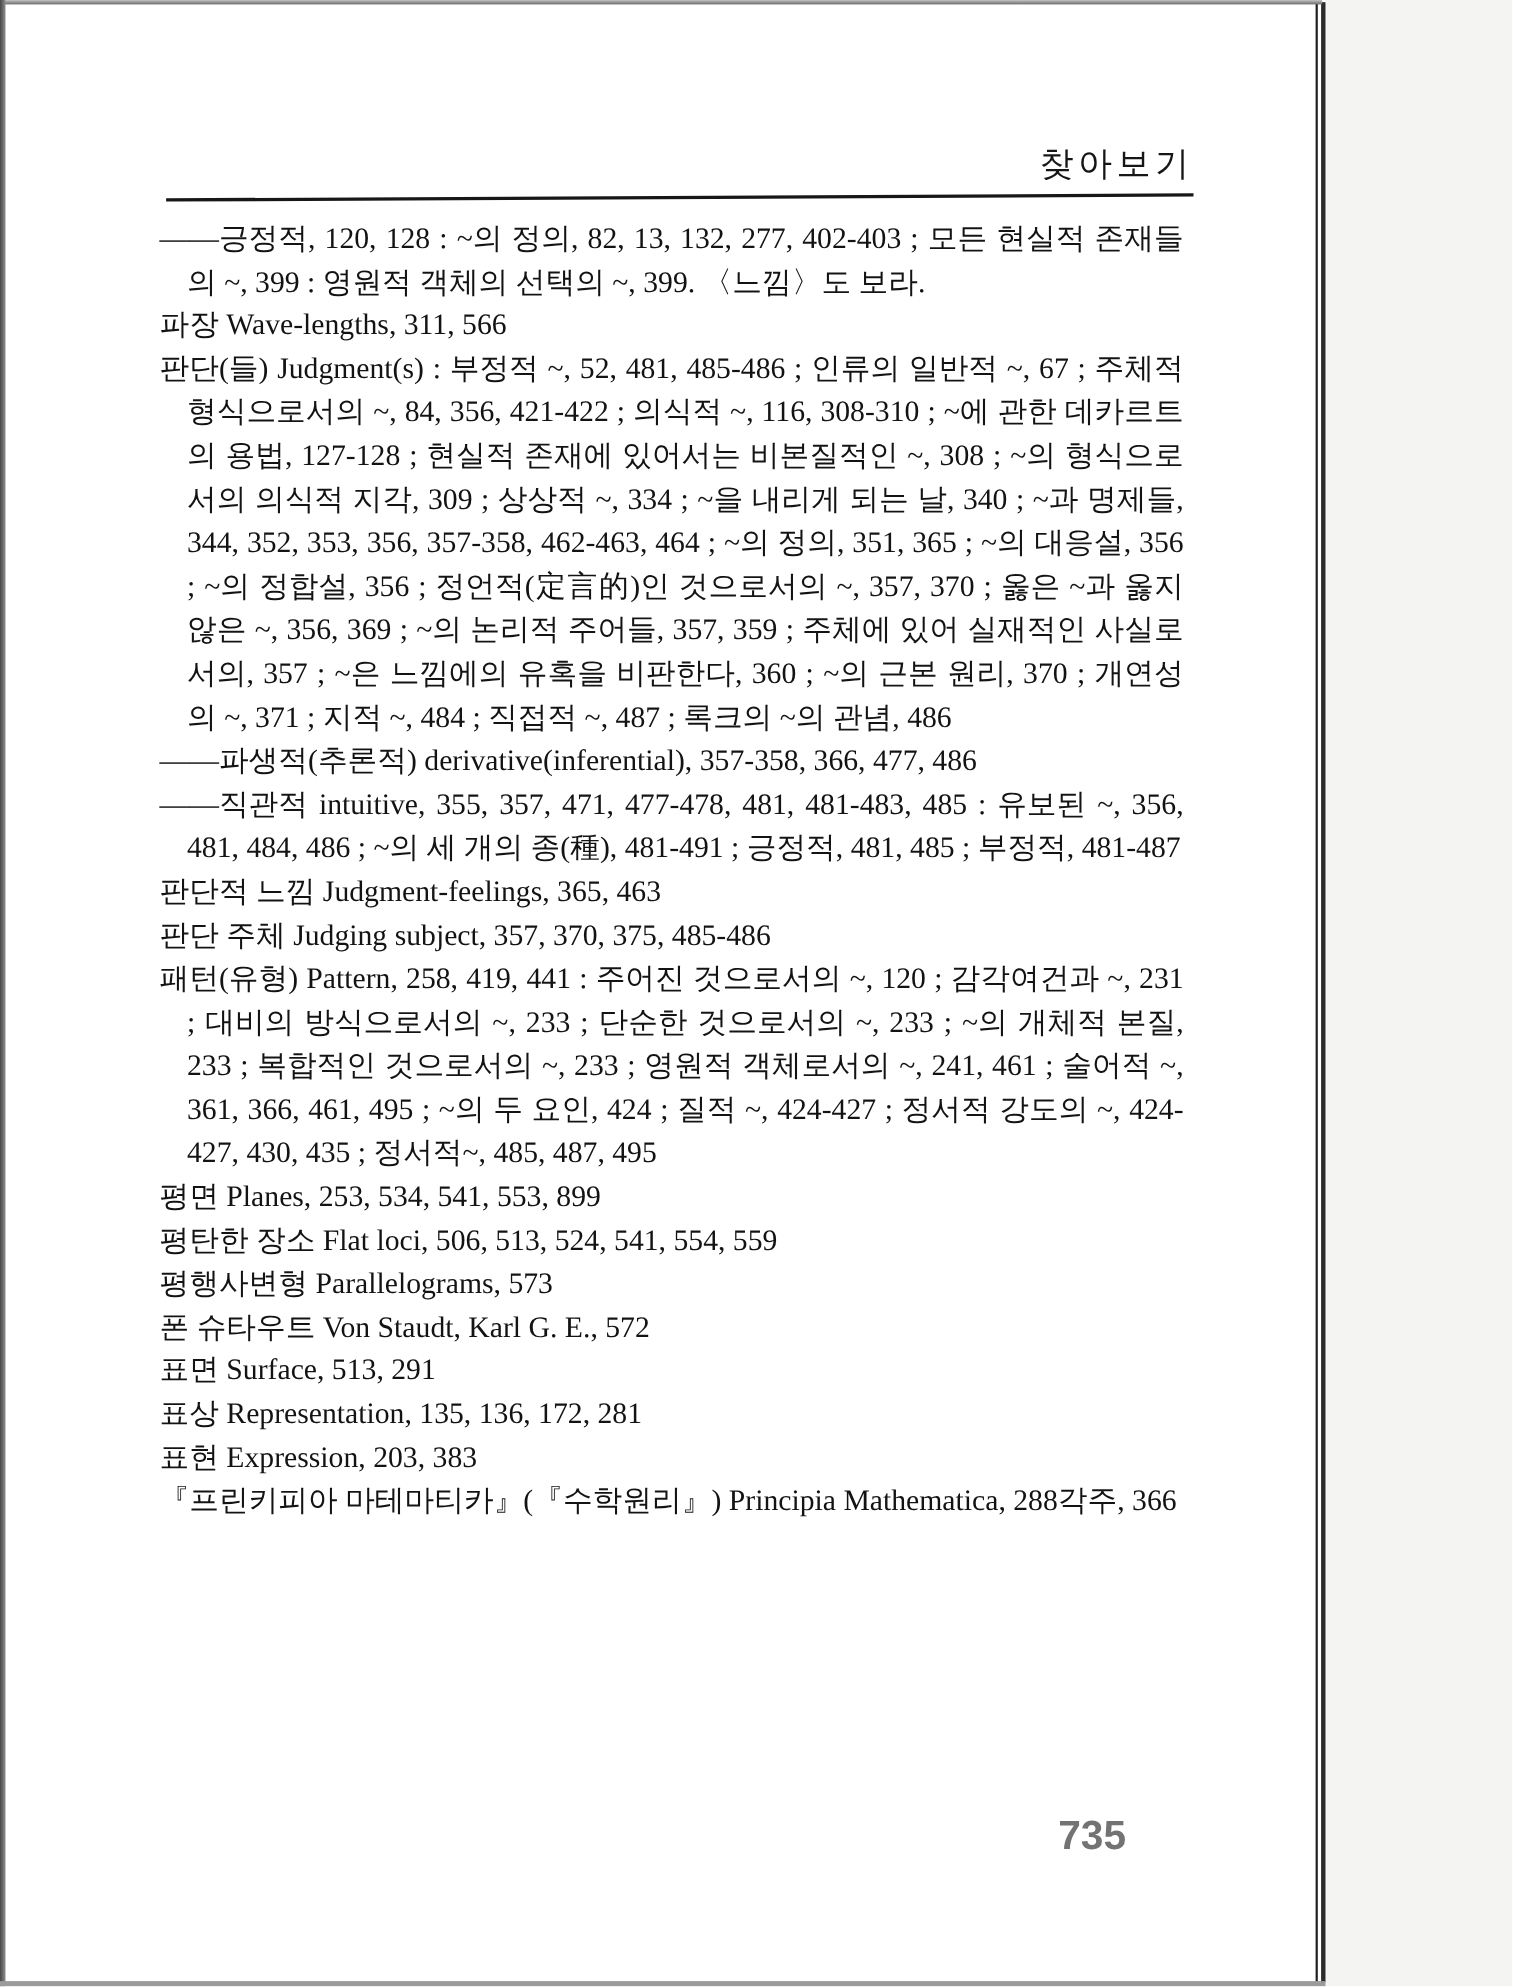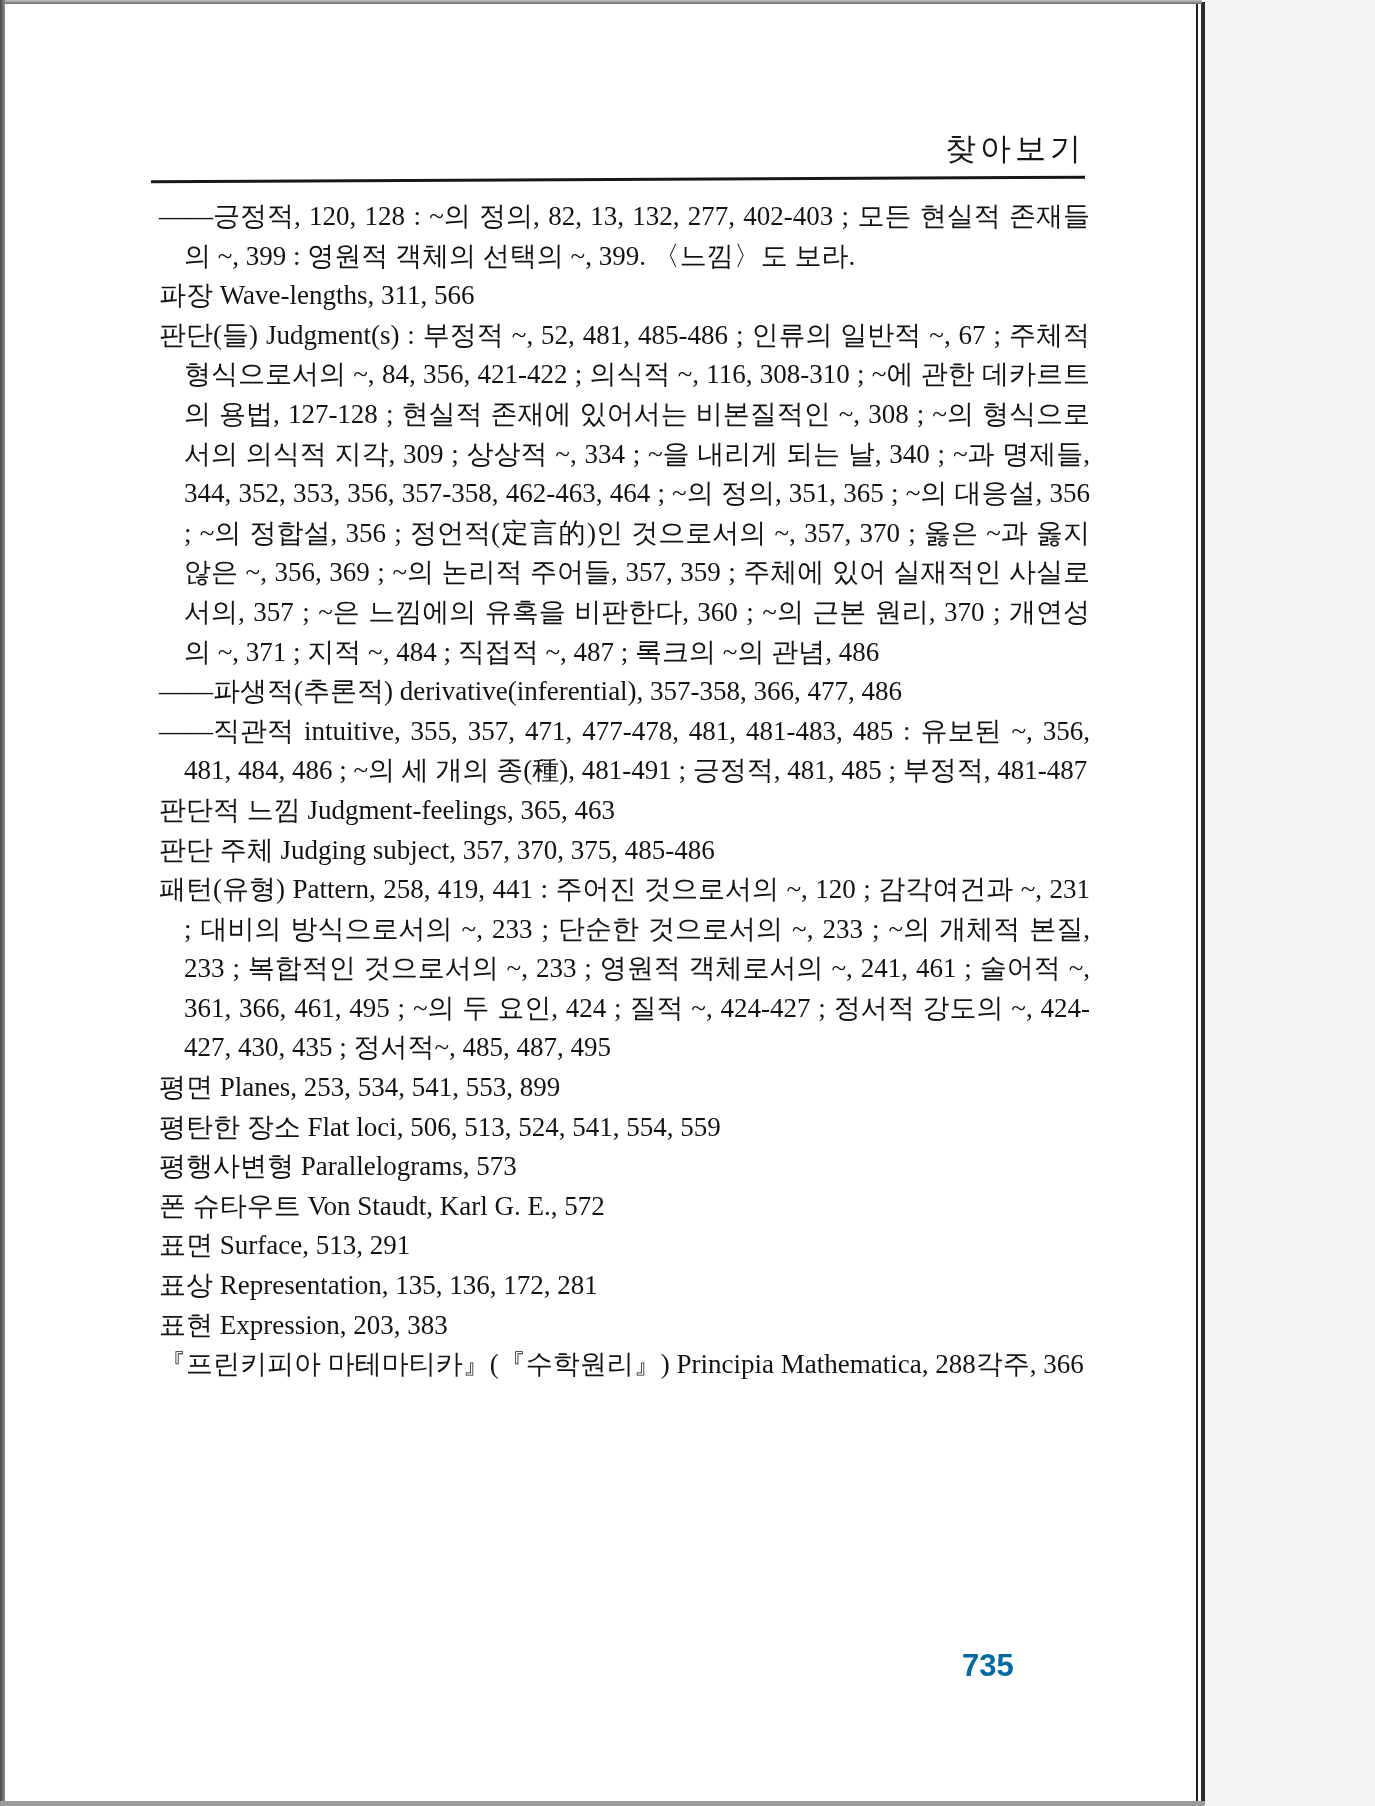--- a/index.html
+++ b/index.html
@@ -70,43 +70,43 @@
     top: 178px;
     left: 151px;
     width: 934px;
     height: 3px;
     background: #171717;
     transform: rotate(-0.28deg);
   }
   .entries {
     position: absolute;
     top: 197px;
-    left: 159px;
+    left: 145px;
     width: 931px;
     font-size: 27px;
     line-height: 39.6px;
     text-align: justify;
     color: #131313;
   }
   .entry {
     margin: 0;
     padding-left: 25px;  
     text-indent: -25px;
   }
   .entry i {
     font-style: italic;
   }
   .page-number {
     position: absolute;
     top: 1648px;
     left: 962px;
     font-family: "Liberation Sans", "DejaVu Sans", sans-serif;
     font-weight: 700;
-    font-size: 31px;
-    color: #0369a1;
+    font-size: 37px;
+    color: #737373;
   }
 </style>
 </head>
 <body>
 
 <div class="canvas">
 
   <div class="gutter"></div>
   <div class="page-edge"></div>
   <div class="border-top"></div>

